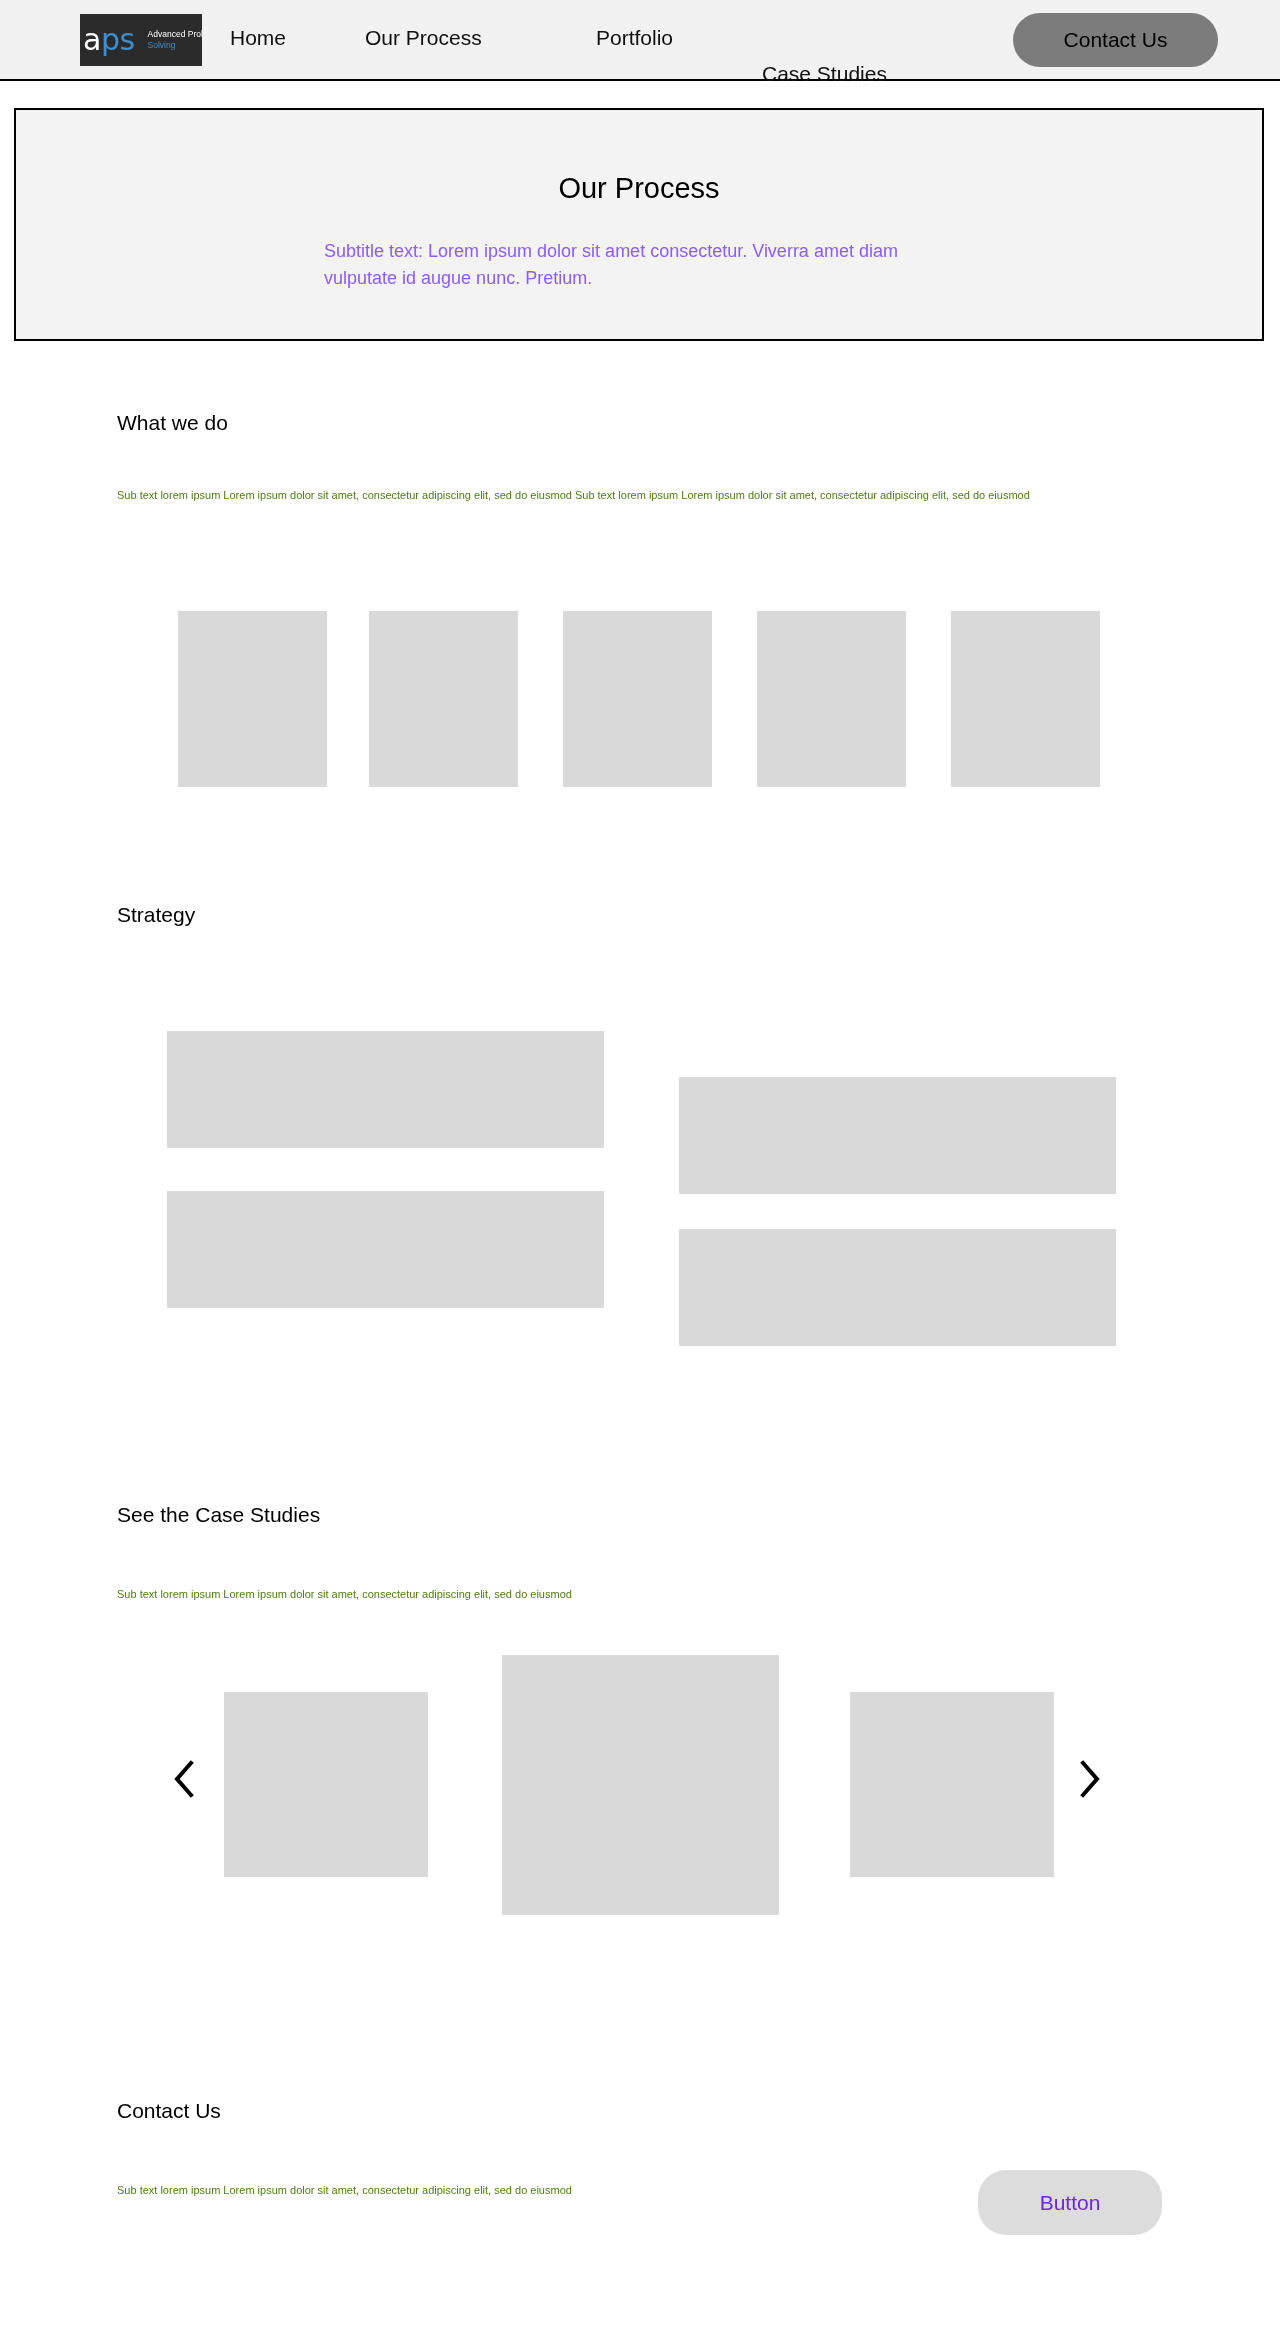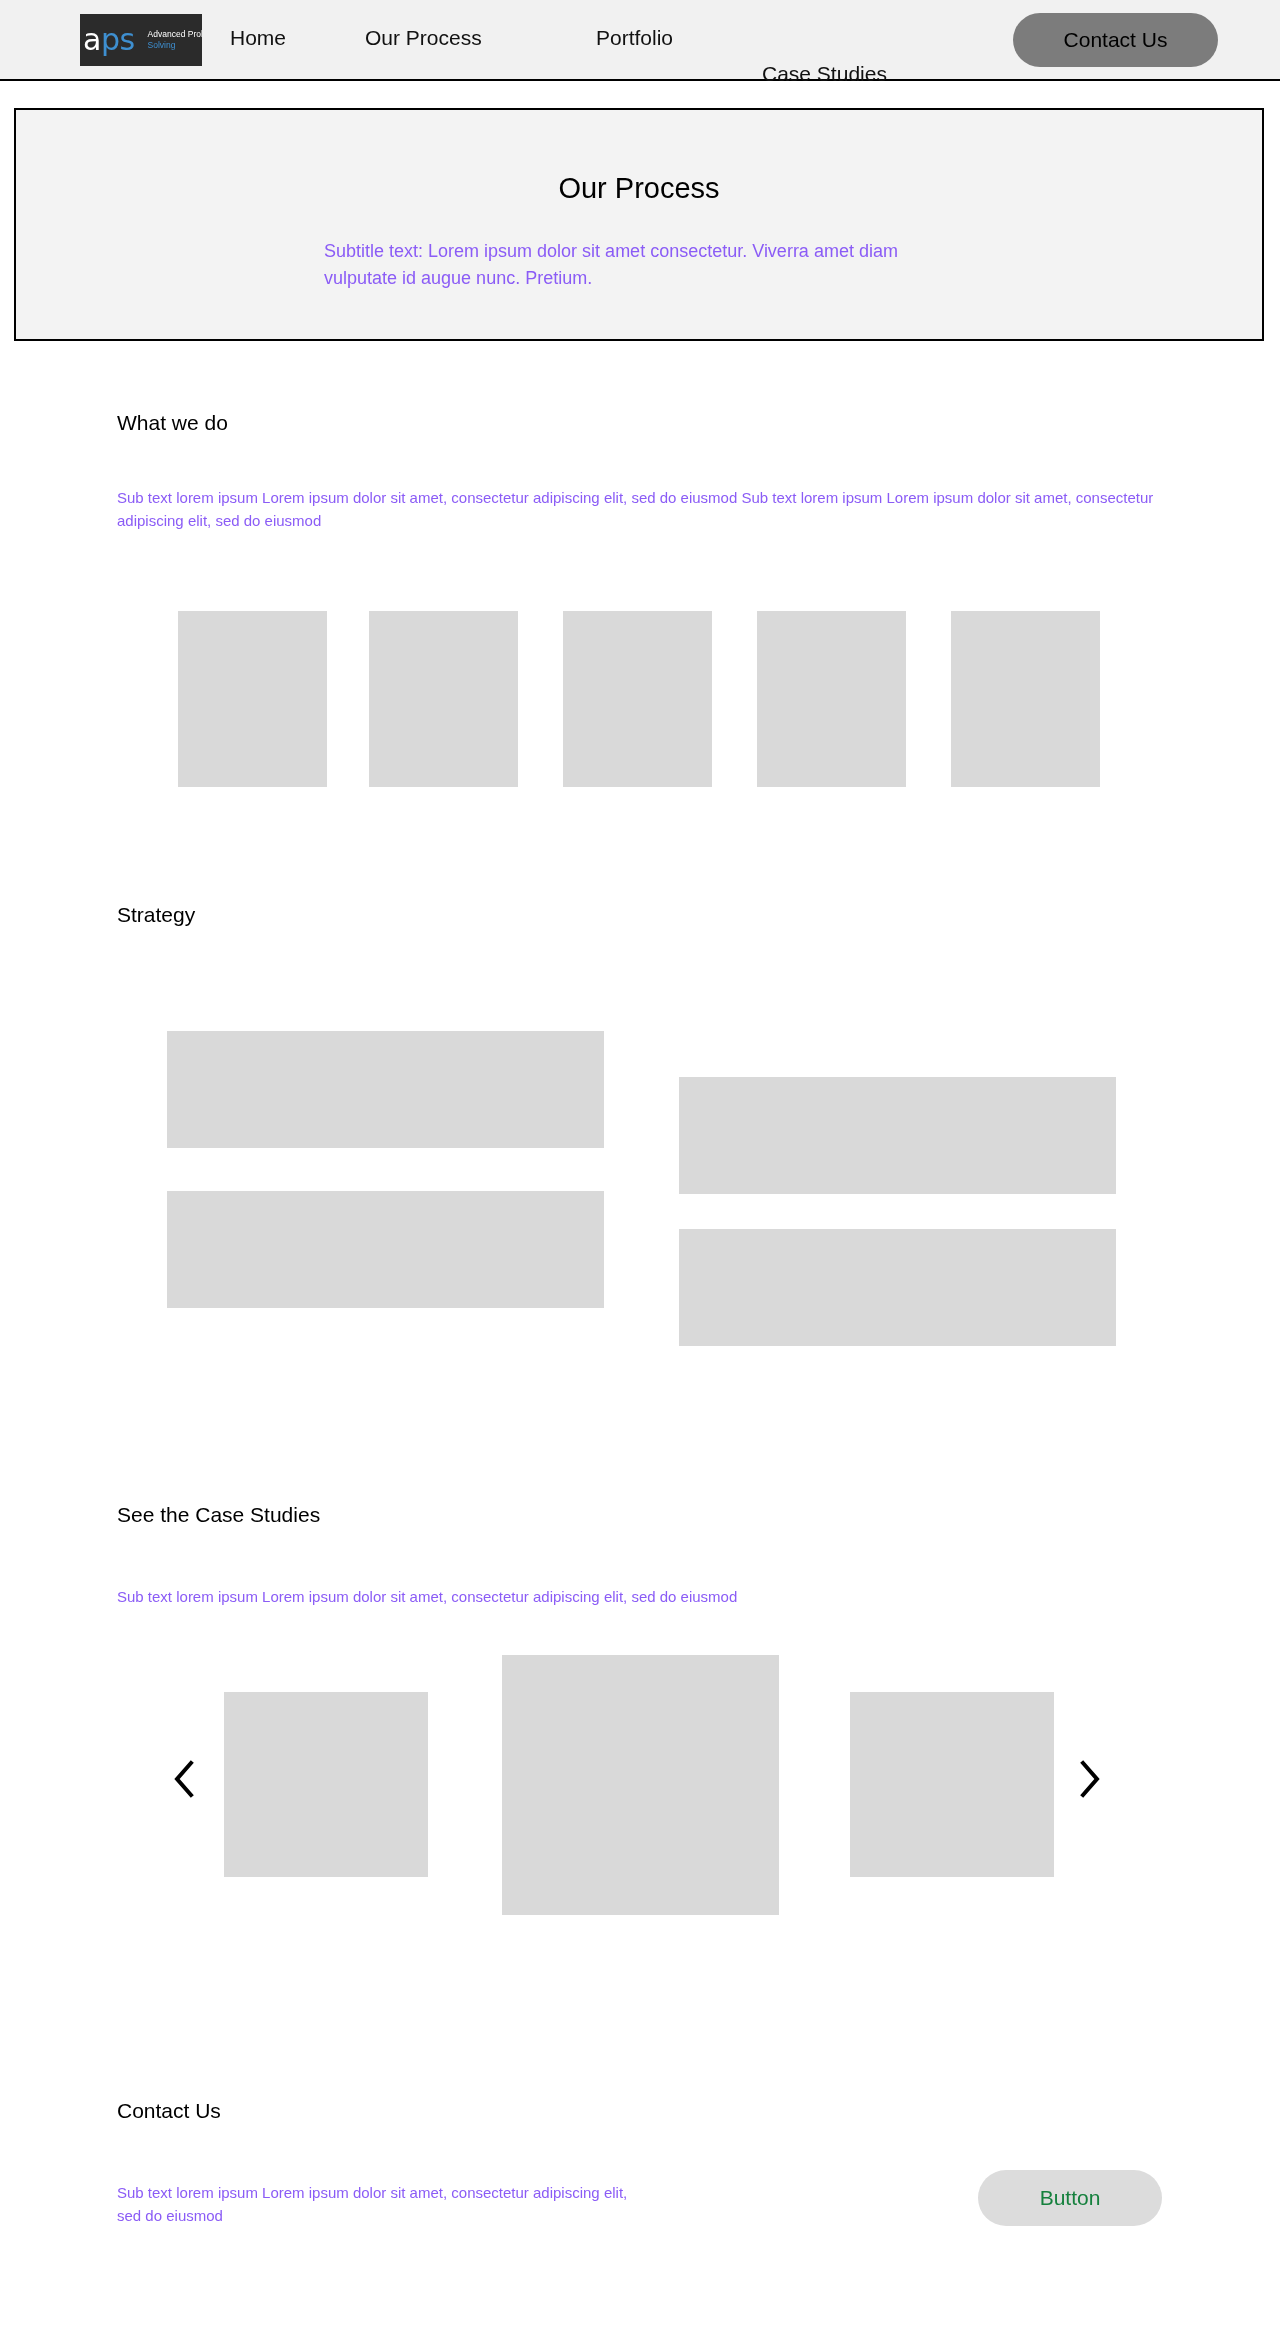--- a/index.html
+++ b/index.html
@@ -129,23 +129,23 @@
   
   .sec-title {
     position: absolute;
     font-size: 21px;
     font-weight: 400;
     color: #000000;
     white-space: nowrap;
   }
   .sec-sub {
     position: absolute;
-    font-size: 15px;
+    font-size: 11px;
     line-height: 1.52;
-    color: #8b5cf6;
+    color: #4d7c0f;
   }
 
   
   .ph { position: absolute; background: #d9d9d9; }
 
   
   .t-whatwedo { left: 117px; top: 411px; }
   .s-whatwedo { left: 117px; top: 487px; width: 1040px; }
 
   .wwd-0 { left: 178px; top: 611px; width: 149px; height: 176px; }
@@ -184,25 +184,25 @@
   .arrow-prev { left: 166px; top: 1752px; }
   .arrow-next { left: 1072px; top: 1752px; }
 
   
   .t-contact { left: 117px; top: 2099px; }
   .s-contact { left: 117px; top: 2182px; width: 520px; }
 
   .footer-btn {
     position: absolute;
     left: 978px; top: 2170px;
-    width: 184px; height: 56px;
+    width: 184px; height: 65px;
     border-radius: 28px;
     background: #dcdcdc;
     border: none;
-    color: #15803d;
+    color: #6d28d9;
     font-family: "Liberation Sans", sans-serif;
     font-size: 21px;
     cursor: pointer;
     padding: 0;
   }
 </style>
 </head>
 <body>
 
 <div class="page">

